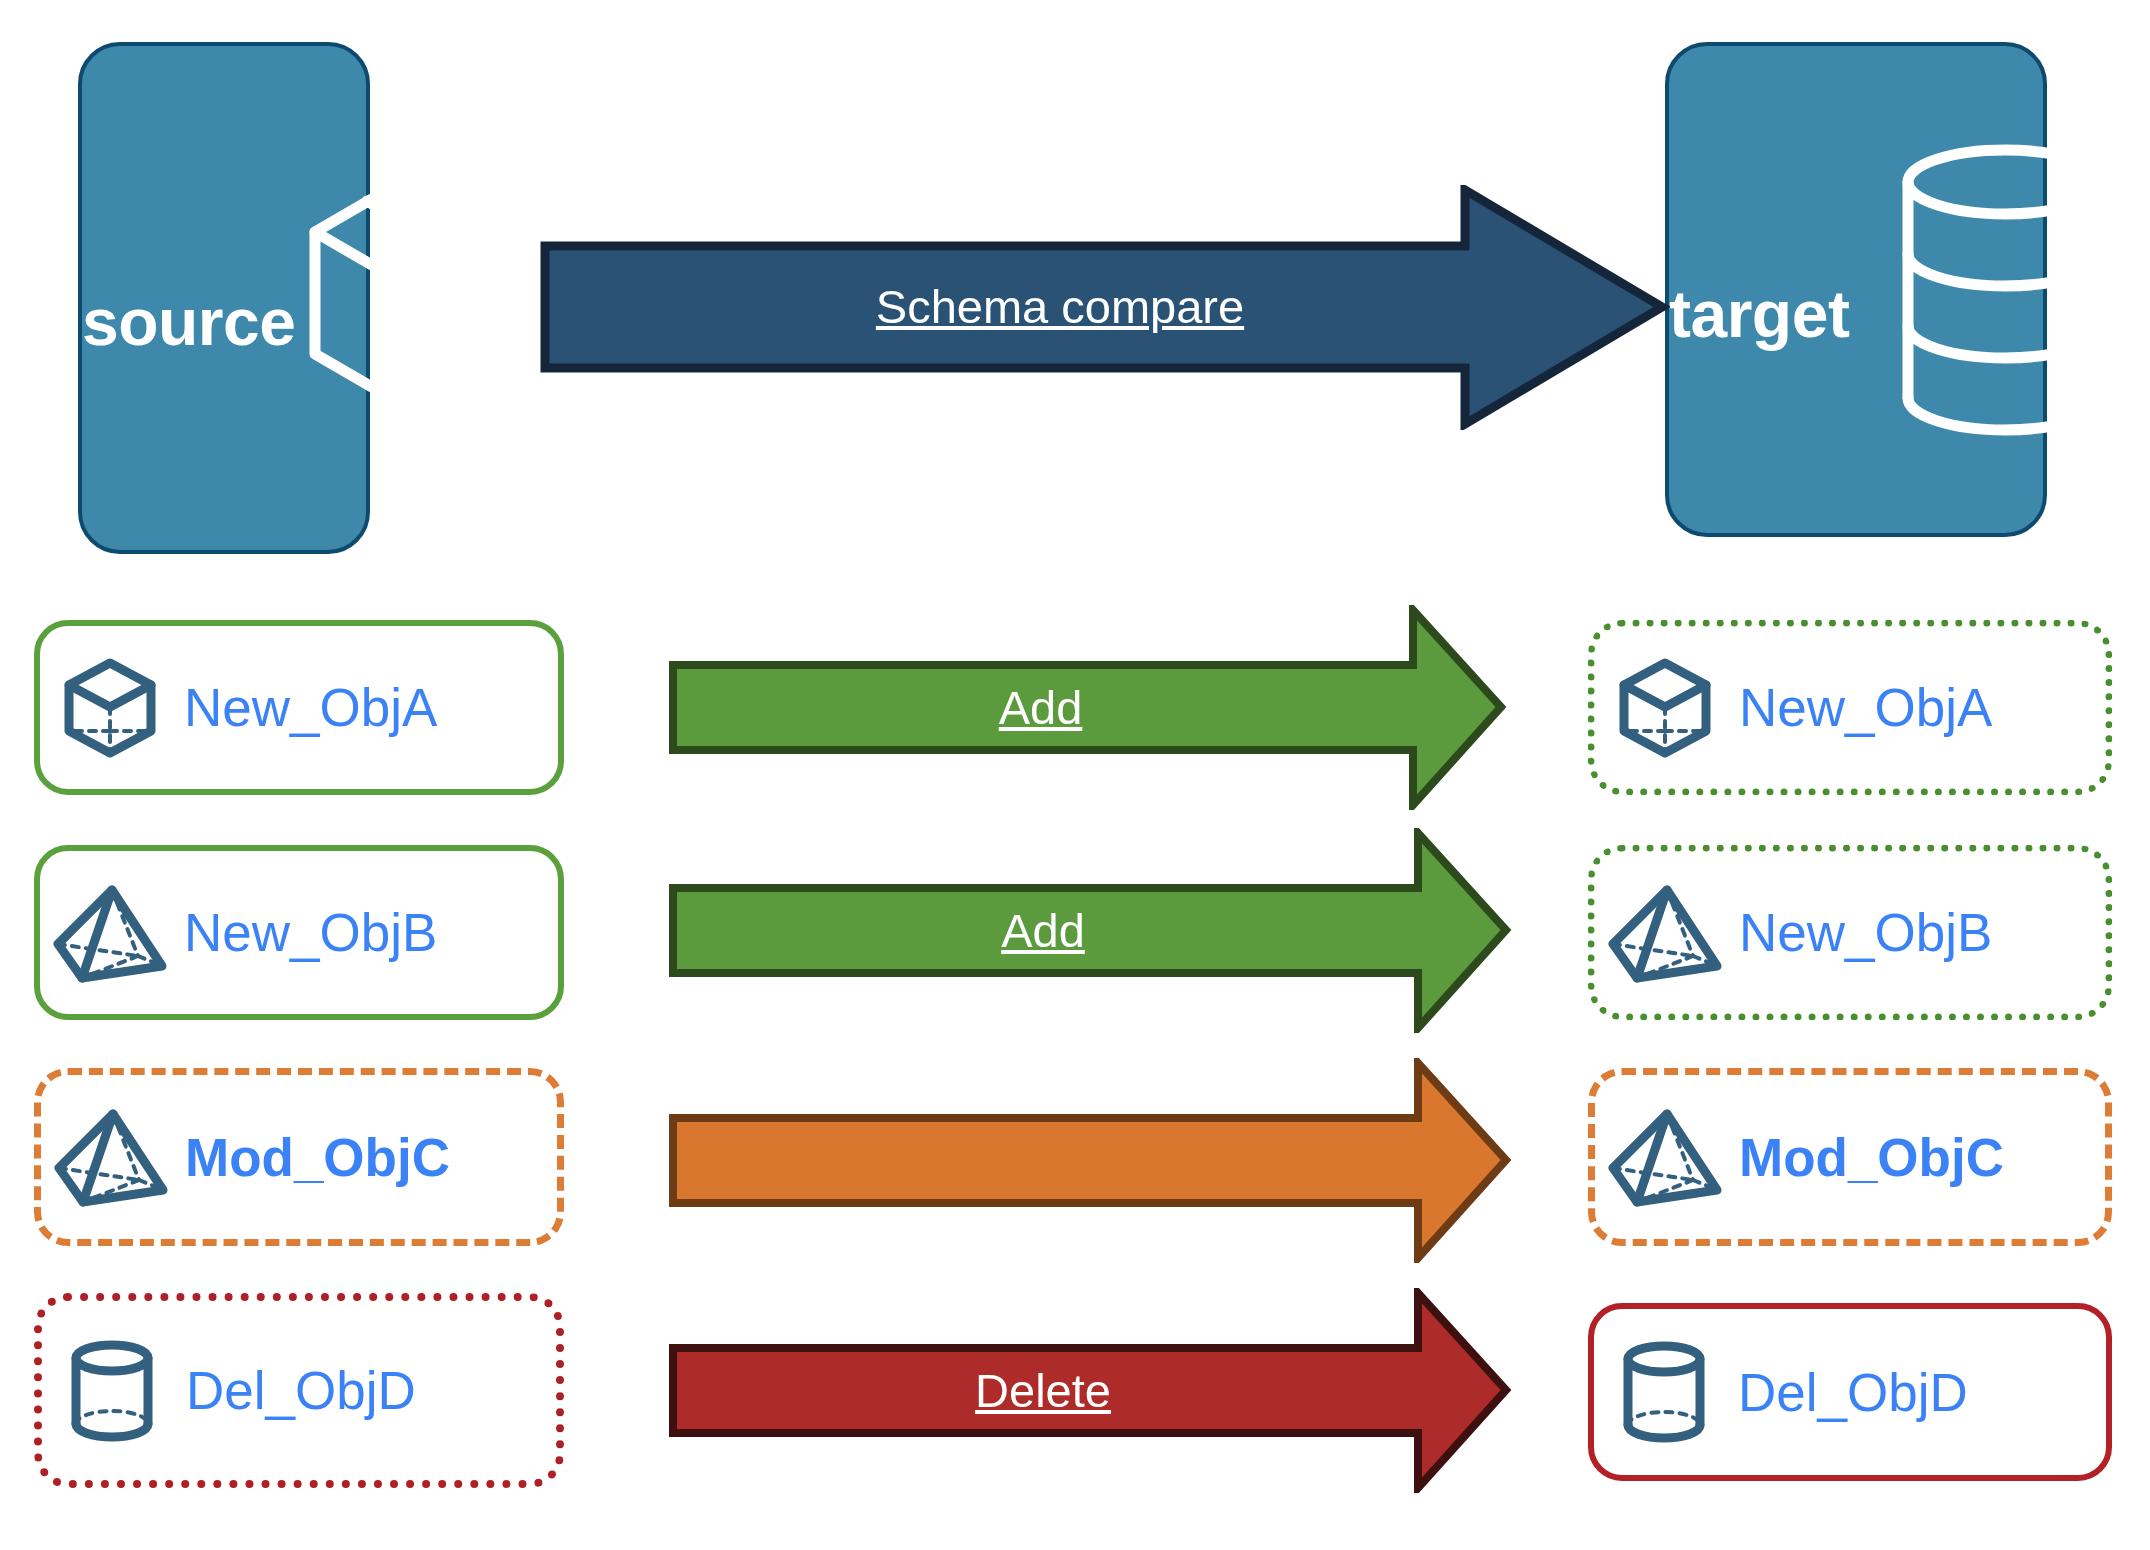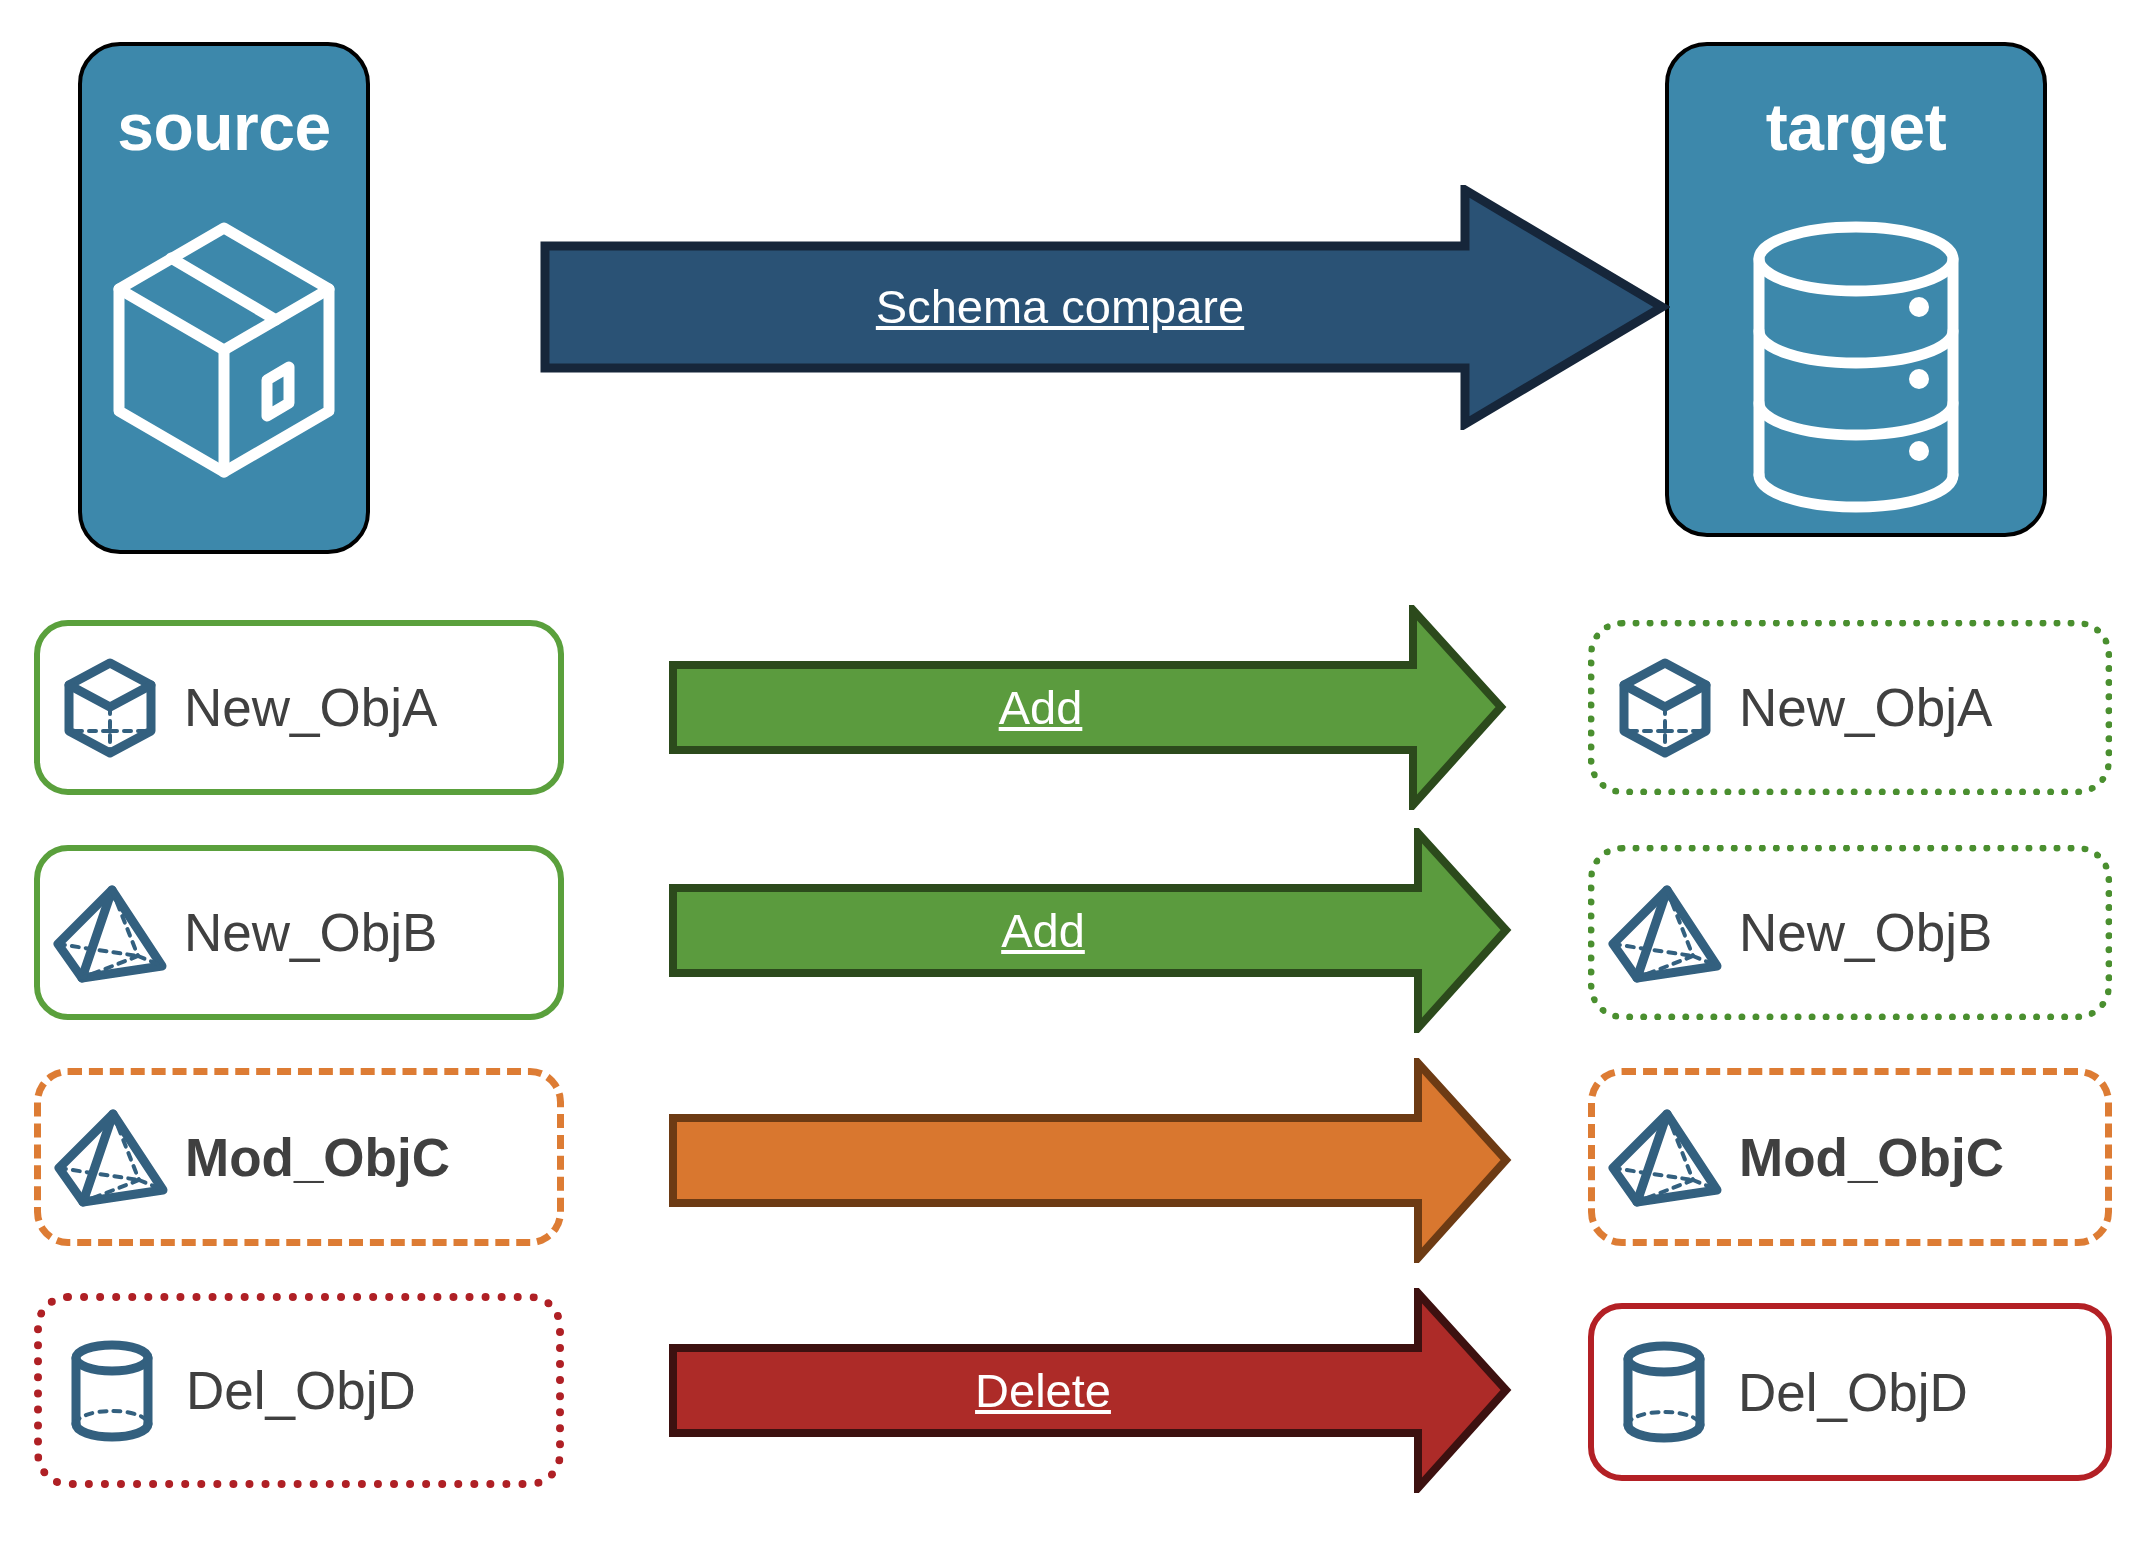--- a/index.html
+++ b/index.html
@@ -5,24 +5,24 @@
   html,body{margin:0;padding:0;background:#ffffff;}
   body{width:2150px;height:1550px;position:relative;overflow:hidden;
        font-family:"Liberation Sans","DejaVu Sans",sans-serif;}
 
   .stage{position:absolute;left:0;top:0;width:2150px;height:1550px;}
 
   
   .endpoint{
     position:absolute;
     background:#3d88ab;
-    border:4px solid #000000;
+    border:4px solid #0c4a6e;
     border-radius:42px;
     box-sizing:border-box;
-    display:flex;flex-direction:column;align-items:center;
+    display:flex;flex-direction:row;align-items:center;
   }
   .endpoint .ep-title{
     color:#ffffff;font-weight:bold;font-size:66px;line-height:1;
     margin-top:48px;letter-spacing:-0.5px;
   }
   .endpoint .ep-icon{flex:1;display:flex;align-items:center;justify-content:center;width:100%;}
 
   #card-source{left:78px;top:42px;width:292px;height:512px;}
   #card-target{left:1665px;top:42px;width:382px;height:495px;gap:41px;}
 
@@ -34,21 +34,21 @@
   }
   #schema-arrow .arrow-label{left:0;top:98px;width:1040px;text-align:center;text-decoration:underline;}
 
   
   .objbox{
     position:absolute;box-sizing:border-box;border-radius:34px;
     background:#ffffff;display:flex;align-items:center;
   }
   .objbox .obj-icon{width:140px;display:flex;align-items:center;justify-content:center;flex:none;}
   .objbox .obj-label{
-    font-size:53px;color:#404040;line-height:1;white-space:nowrap;
+    font-size:53px;color:#3b82f6;line-height:1;white-space:nowrap;
     margin-left:4px;
   }
 
   .bd-green-solid {border:6px solid #5aa03c;}
   .bd-green-dotted{border:7px dotted #4a8f2f;}
   .bd-orange-dash {border:7px dashed #dd7c34;font-weight:bold;}
   .bd-red-dotted  {border:8px dotted #af2025;}
   .bd-red-solid   {border:6px solid #b32025;}
 
   

